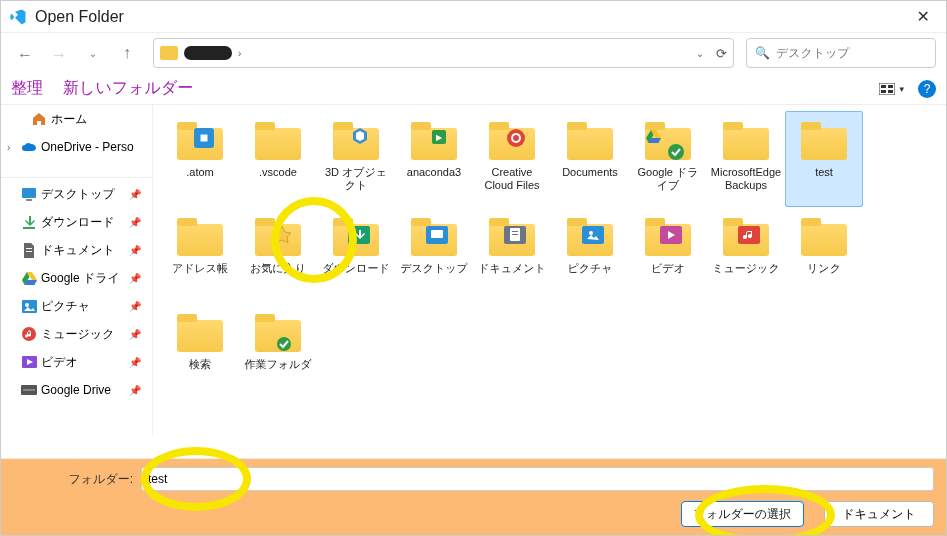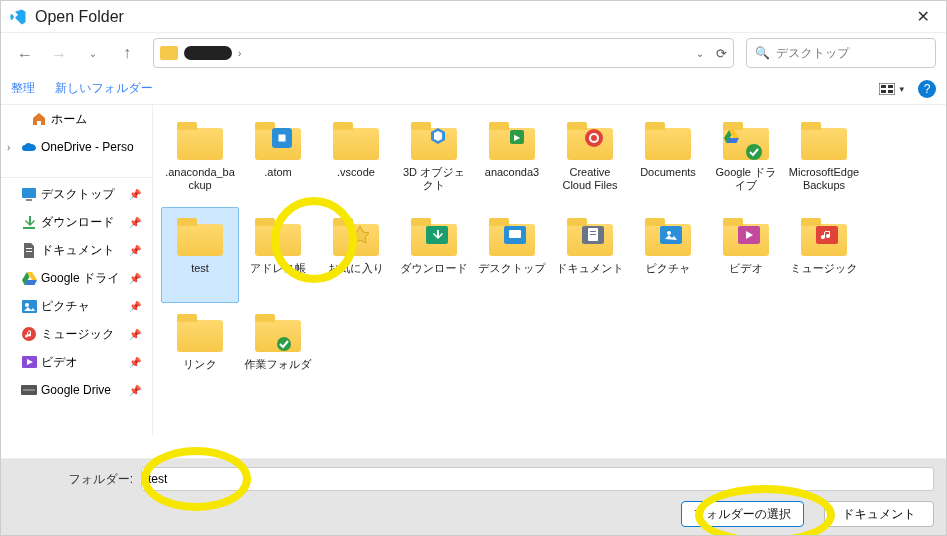--- a/index.html
+++ b/index.html
@@ -12,21 +12,21 @@
 .navbtn { width: 28px; height: 28px; display: flex; align-items: center; justify-content: center; color: #777; cursor: pointer; border-radius: 4px; }
 .addrbox { flex: 1; display: flex; align-items: center; height: 30px; border: 1px solid #ccc; border-radius: 4px; padding: 0 6px; gap: 6px; margin: 0 6px; }
 .addrbox .foldericon { width: 18px; height: 14px; background: #f7c94a; border-radius: 2px; position: relative; }
 .addrbox .blob { width: 48px; height: 14px; background: #222; border-radius: 8px; }
 .addrbox .chev { color: #666; font-size: 10px; }
 .addrbox .spacer { flex: 1; }
 .addrbox .dd { color: #666; font-size: 10px; }
 .addrbox .refresh { color: #555; font-size: 13px; margin-left: 6px; }
 .searchbox { width: 190px; height: 30px; border: 1px solid #ccc; border-radius: 4px; display: flex; align-items: center; padding: 0 8px; color: #777; font-size: 12px; gap: 6px; }
 .toolbar { display: flex; align-items: center; height: 32px; padding: 0 10px; gap: 20px; border-bottom: 1px solid #eee; }
-.toolbar .lbl { font-size: 12px; color: #3b82f6; cursor: pointer; }
+.toolbar .lbl { font-size: 16px; color: #a21caf; cursor: pointer; }
 .toolbar .right { margin-left: auto; display: flex; align-items: center; gap: 14px; }
 .toolbar .viewbtn { font-size: 12px; color: #333; display: flex; align-items: center; gap: 4px; }
 .helpbtn { width: 18px; height: 18px; border-radius: 50%; background: #0a7cd5; color: #fff; font-size: 12px; display: flex; align-items: center; justify-content: center; }
 .body { display: flex; height: 330px; }
 .sidebar { width: 152px; border-right: 1px solid #eee; overflow: hidden; }
 .sideitem { display: flex; align-items: center; height: 28px; font-size: 12px; padding: 0 10px 0 20px; cursor: pointer; gap: 4px; white-space: nowrap; }
 .sideitem.top { padding-left: 30px; }
 .sideitem .exp { position: absolute; left: 6px; font-size: 10px; color: #666; }
 .sidegap { height: 14px; }
 .pin { color: #888; font-size: 10px; margin-left: auto; }
@@ -37,21 +37,21 @@
 .item.selected { background: #cde8ff; border-color: #7abef0; }
 .item .icon { width: 48px; height: 38px; position: relative; }
 .item .label { font-size: 11px; text-align: center; color: #222; margin-top: 6px; line-height: 1.2; word-break: break-word; padding: 0 2px; }
 .folder-shape { width: 46px; height: 32px; background: linear-gradient(#ffd86e,#f7c94a); border-radius: 3px; position: absolute; bottom: 0; left: 1px; }
 .folder-shape::before { content: ""; position: absolute; top: -6px; left: 0; width: 20px; height: 8px; background: #f7c94a; border-radius: 2px 2px 0 0; }
 .badge { position: absolute; width: 20px; height: 20px; border-radius: 3px; display: flex; align-items: center; justify-content: center; font-size: 11px; color: #fff; }
 .highlight-ring { position: absolute; border: 8px solid #f6e600; border-radius: 50%; pointer-events: none; }
 .ring1 { width: 86px; height: 86px; left: 270px; top: 196px; z-index: 5; }
 .ring2 { width: 110px; height: 64px; left: 140px; top: 446px; z-index: 5; }
 .ring3 { width: 140px; height: 60px; left: 694px; top: 484px; z-index: 5; }
-.footer { position: absolute; bottom: 0; left: 0; right: 0; border-top: 1px solid #eee; padding: 8px 12px; background: #e5e5e5; }
+.footer { position: absolute; bottom: 0; left: 0; right: 0; border-top: 1px solid #eee; padding: 8px 12px; background: #fdba74; }
 .folderrow { display: flex; align-items: center; gap: 8px; margin-bottom: 10px; }
 .folderrow .flabel { font-size: 12px; color: #333; width: 120px; text-align: right; }
 .folderrow input { flex: 1; height: 24px; border: 1px solid #ccc; border-radius: 3px; padding: 0 6px; font-size: 12px; }
 .btnrow { display: flex; justify-content: flex-end; gap: 20px; margin-top: 8px; }
 .btn { min-width: 110px; height: 26px; border: 1px solid #bbb; border-radius: 4px; background: #fff; font-size: 12px; cursor: pointer; padding: 0 12px; }
 .btn.primary { border-color: #0a7cd5; color: #111; }
 .sep { height:1px; background:#eee; margin:2px 0; }
 </style>
 </head>
 <body>
@@ -208,26 +208,20 @@
       <span>Google Drive</span>
       <span class="pin">📌</span>
     </div>
   </div>
 
   <div class="content">
     <div class="grid" id="grid">
         <div class="item">
        <div class="icon">
          <div class="folder-shape"></div>
-       </div>
-       <div class="label">.anaconda_backup</div>
-     </div>
-        <div class="item">
-       <div class="icon">
-         <div class="folder-shape"></div>
             <div class="badge" style="background:#2a8fd6;right:10px;top:6px;border-radius:3px">
               <svg width="12" height="12" viewBox="0 0 12 12">
                 <rect x="2" y="2" width="8" height="8" fill="#fff" stroke="#2a8fd6"></rect>
               </svg>
             </div>
        </div>
        <div class="label">.atom</div>
      </div>
         <div class="item">
        <div class="icon">
@@ -391,20 +385,26 @@
      </div>
         <div class="item">
        <div class="icon">
          <div class="folder-shape"></div>
        </div>
        <div class="label">リンク</div>
      </div>
         <div class="item">
        <div class="icon">
          <div class="folder-shape"></div>
+       </div>
+       <div class="label">検索</div>
+     </div>
+        <div class="item">
+       <div class="icon">
+         <div class="folder-shape"></div>
             <div class="badge" style="right:8px;bottom:-2px">
               <svg width="16" height="16" viewBox="0 0 16 16">
                 <circle cx="8" cy="8" r="7" fill="#2e9b47"></circle>
                 <path stroke="#fff" stroke-width="2" fill="none" d="M4 8l3 3 5-6"></path>
               </svg>
             </div>
        </div>
        <div class="label">作業フォルダ</div>
      </div>
       </div>

